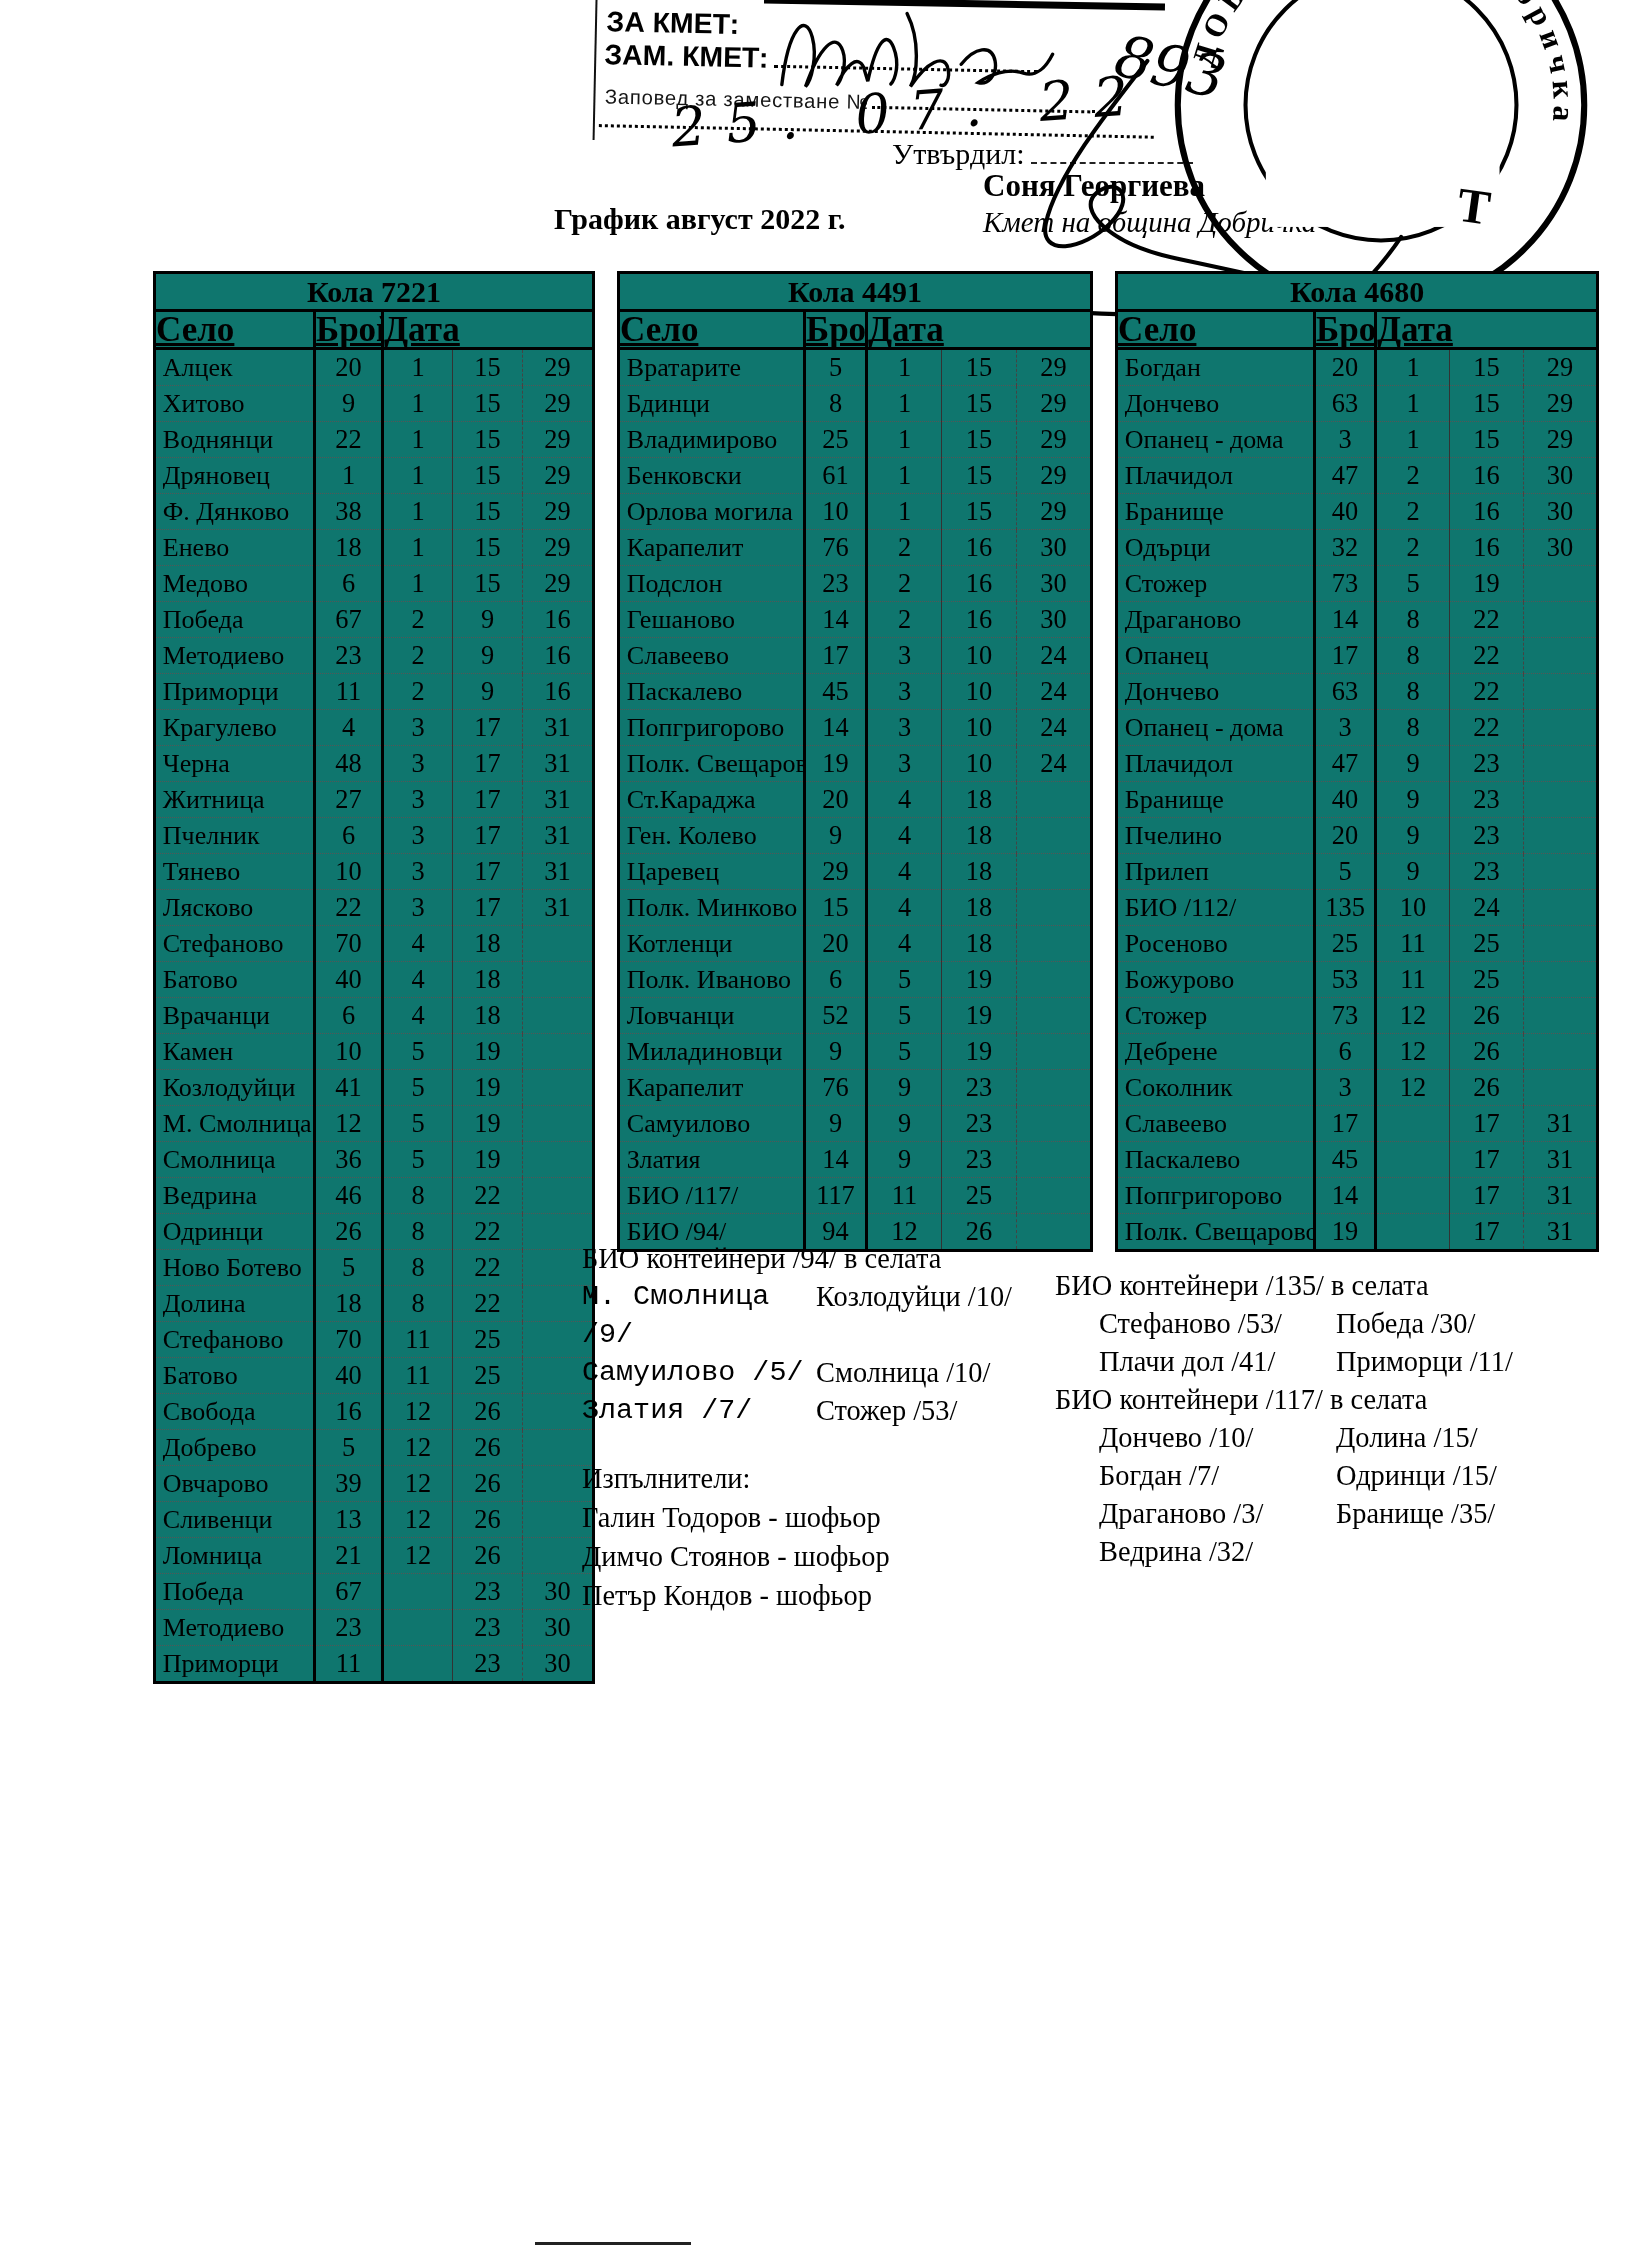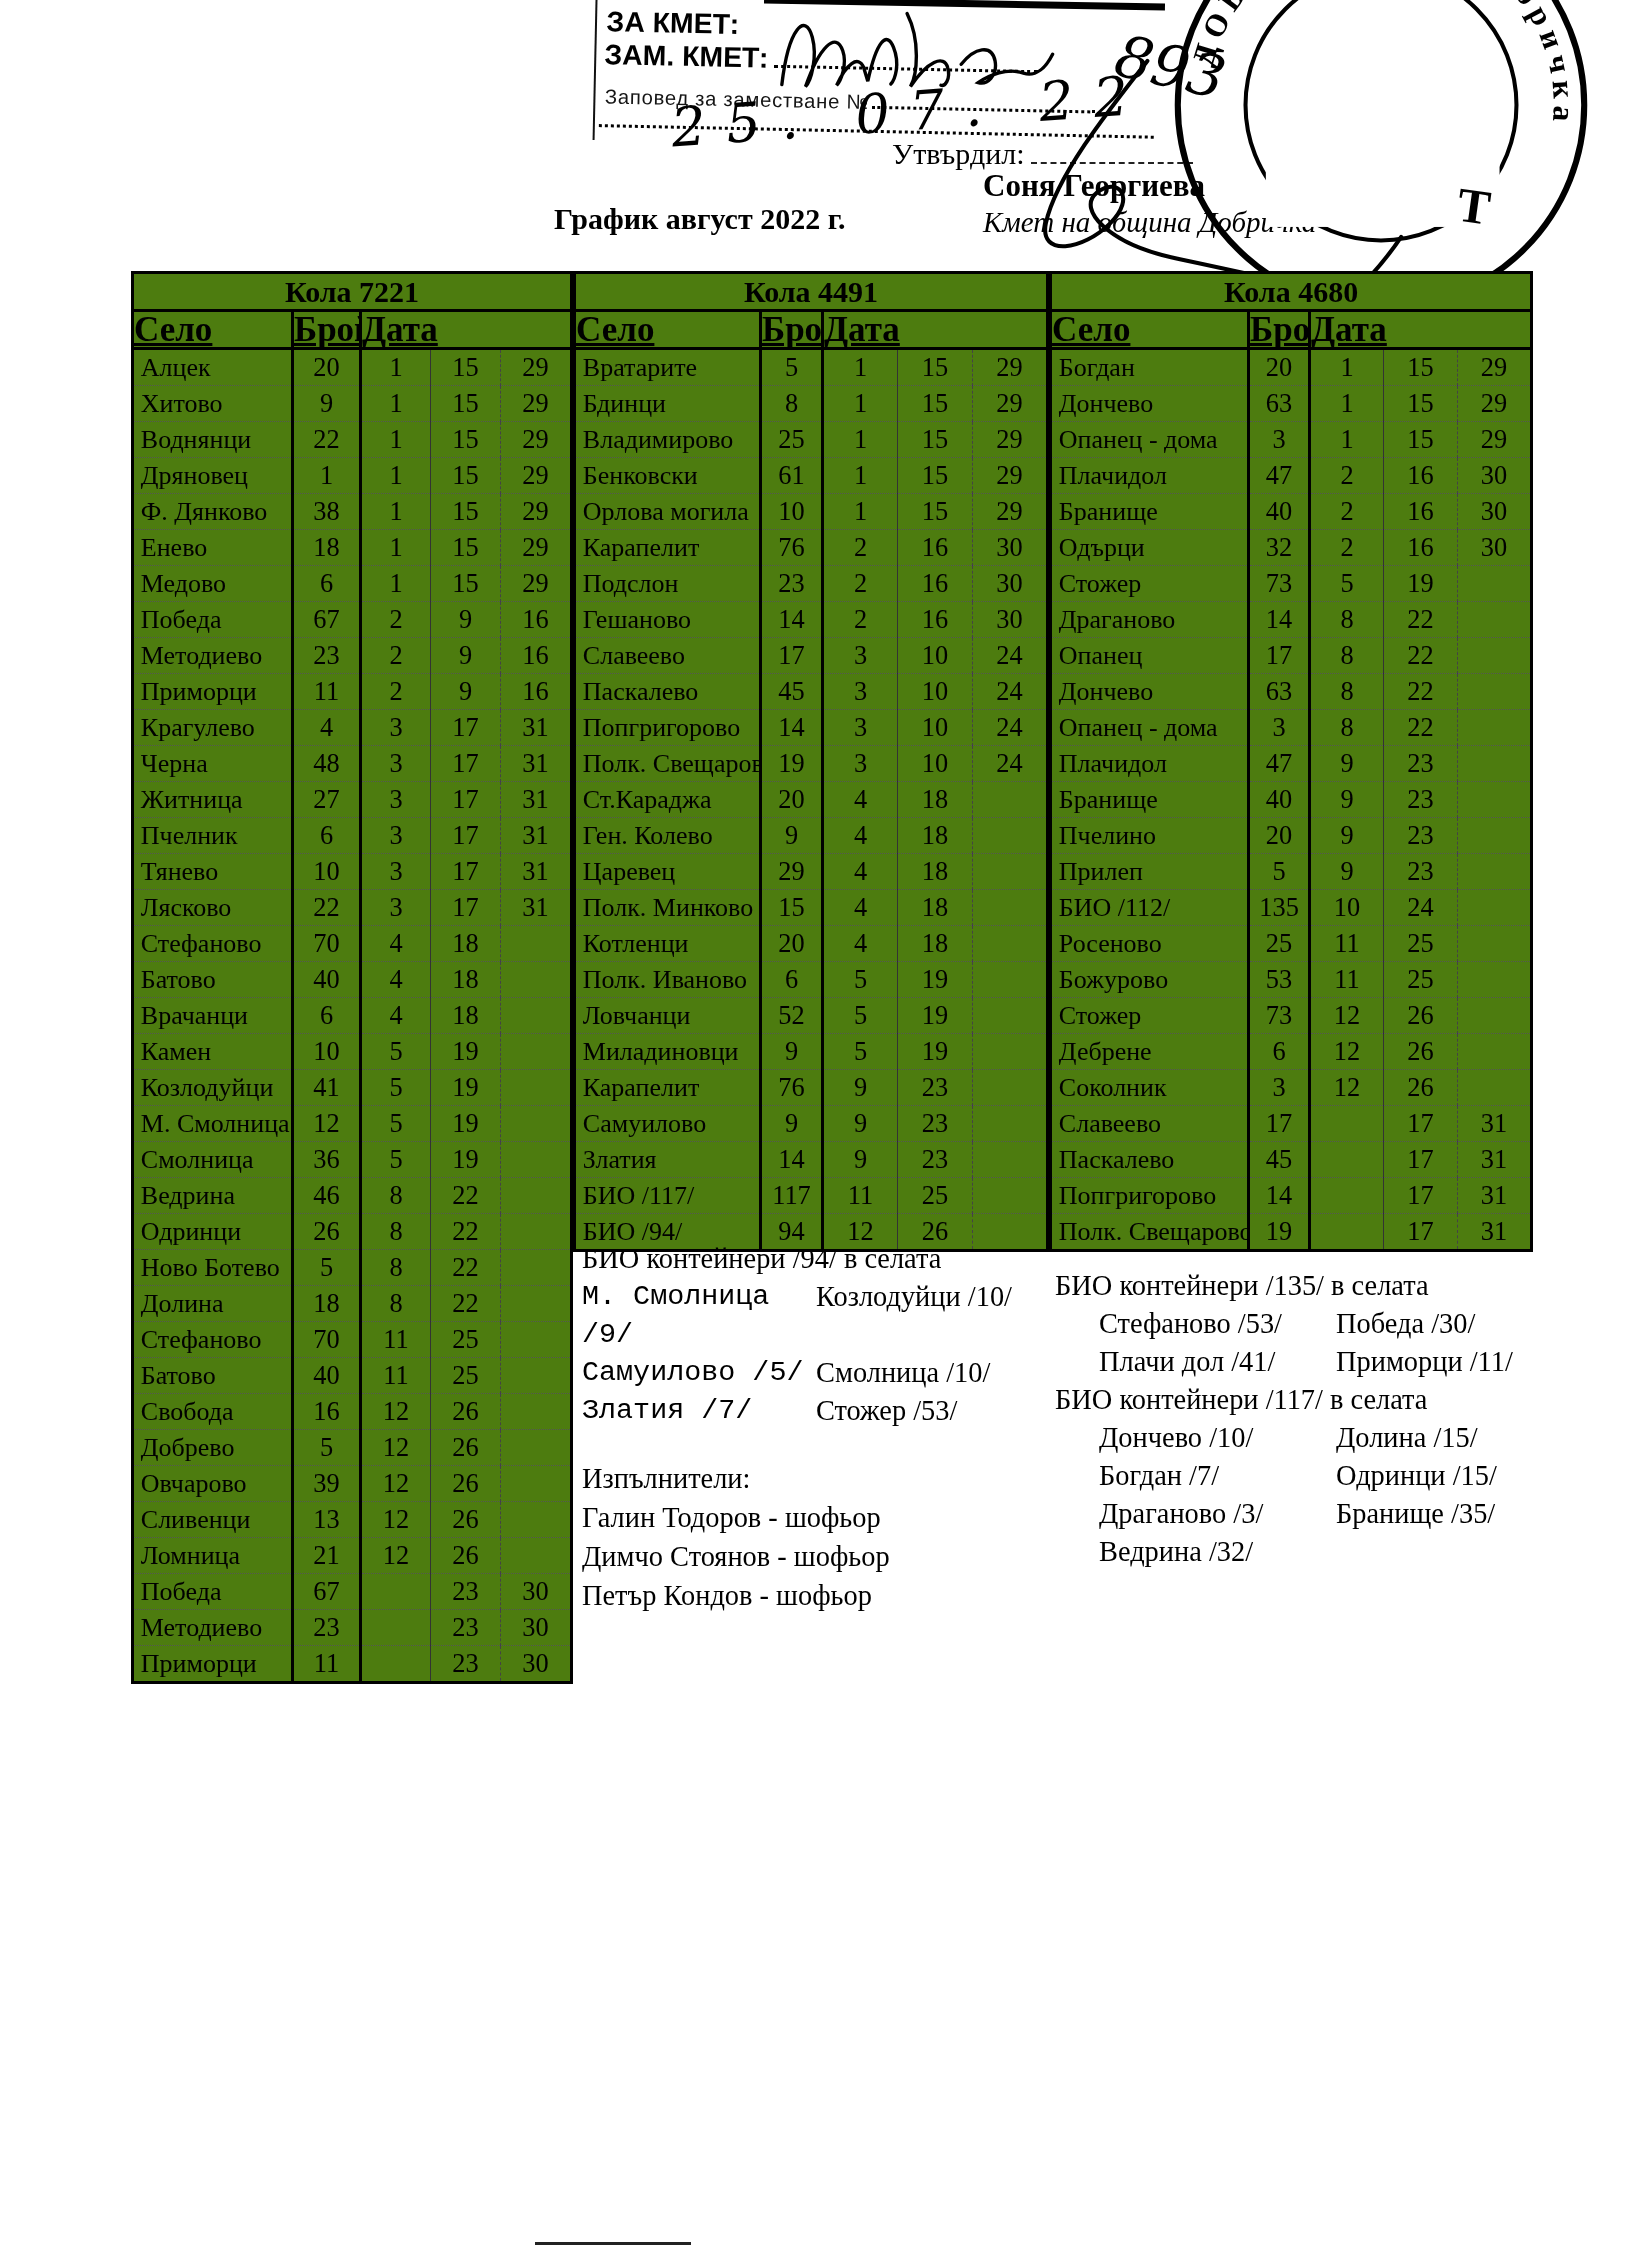--- a/index.html
+++ b/index.html
@@ -24,21 +24,21 @@
   .utv-line{display:inline-block;width:162px;border-bottom:2.7px dashed #222;height:17.6px;margin-left:6.8px;}
   .sonya{position:absolute;left:983px;top:168px;font-size:31px;font-weight:bold;}
   .kmet{position:absolute;left:983px;top:206px;font-size:29px;font-style:italic;}
   .page-title{position:absolute;left:554px;top:202px;font-size:30px;font-weight:bold;}
   
   .round-stamp{position:absolute;left:1171px;top:-105px;width:420px;height:420px;}
   
   .sig-overlay{position:absolute;left:0;top:0;width:1651px;height:2250px;pointer-events:none;}
   
   .tables-wrap{position:absolute;left:131px;top:271px;display:flex;align-items:flex-start;}
-  table.sched{border-collapse:collapse;table-layout:fixed;border:3.4px solid #000;background:#4d7c0f;}
+  table.sched{border-collapse:collapse;table-layout:fixed;border:3.4px solid #000;background:#0f766e;margin-left:22px;}
   .sched th,.sched td{padding:0;height:35px;line-height:35px;overflow:hidden;white-space:nowrap;}
   .vh{font-size:30px;font-weight:bold;text-align:center;border-bottom:3.4px solid #000;height:37px;line-height:37px;}
   .sh{font-size:35px;font-weight:bold;text-align:left;border-bottom:3.4px solid #000;text-decoration:underline;}
   .h-selo,.h-broy{border-right:3.4px solid #000;}
   .sched td{font-size:26.4px;border-bottom:1.4px dotted #555;}
   td.c-selo{text-align:left;padding-left:6.8px;border-right:3.4px solid #000;font-size:26px;}
   td.c-broy{text-align:center;border-right:3.4px solid #000;}
   td.c-d1{text-align:center;border-right:1.4px solid #333;}
   td.c-d2{text-align:center;border-right:1.4px dashed #444;}
   td.c-d3{text-align:center;}

